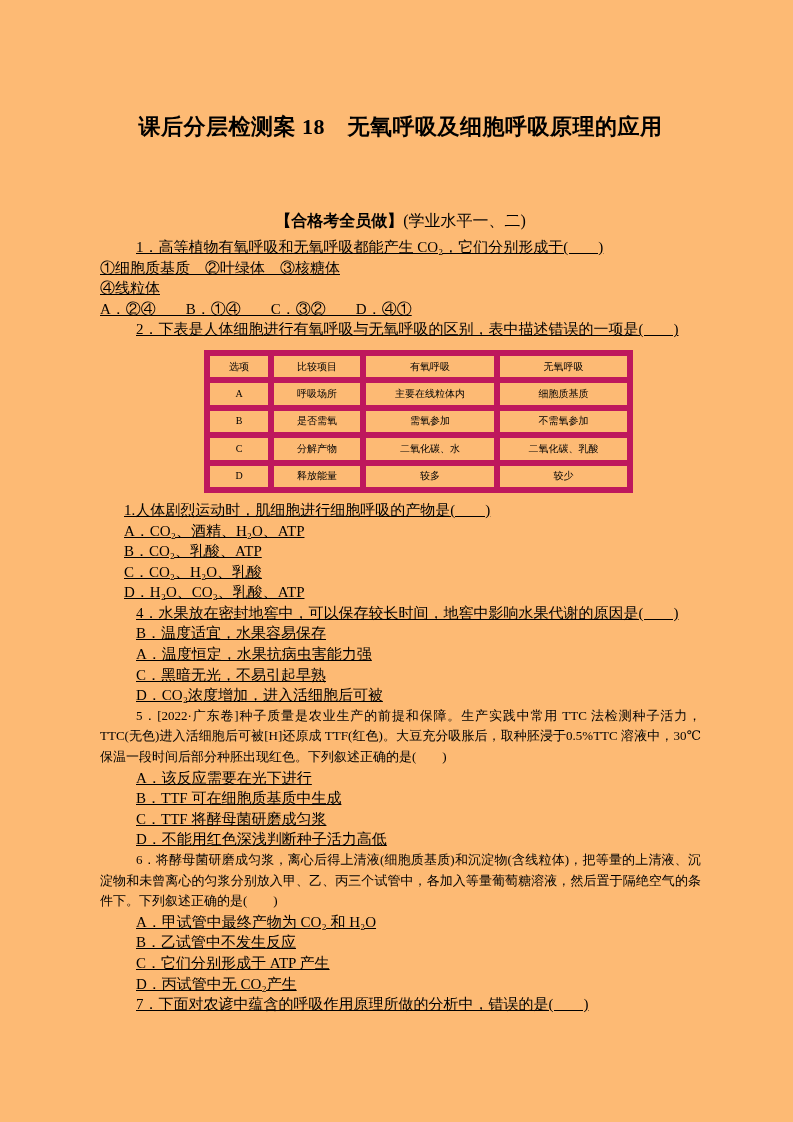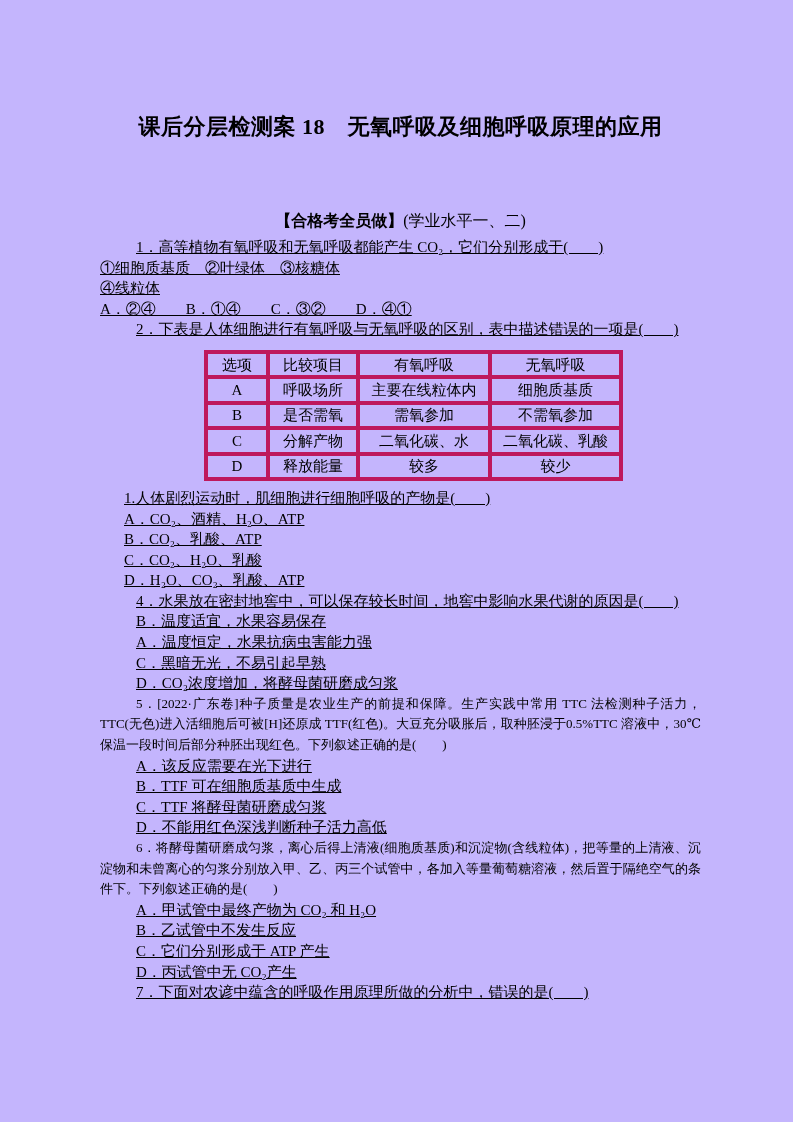--- a/index.html
+++ b/index.html
@@ -5,21 +5,21 @@
   html, body { margin: 0; padding: 0; }
   body {
     width: 793px; height: 1122px;
     background: #ffffff;
     font-family: "Liberation Serif", "DejaVu Serif", serif;
     color: #000000;
   }
   .page {
     position: relative;
     width: 793px; height: 1122px;
-    background: #c4b5fd;
+    background: #fdba74;
     overflow: hidden;
   }
   .content {
     position: absolute;
     left: 100px; top: 112px;
     width: 601px;
   }
   .doc-title {
     margin: 0;
     font-size: 22px;
@@ -54,26 +54,26 @@
   }
   .indent2  { text-indent: 36px; }
   .indent15 { text-indent: 24px; }
   .flush    { text-indent: 0; }
   table.cmp-table {
     border-collapse: collapse;
     margin: 10px 0 7px 104px;
     table-layout: fixed;
   }
   table.cmp-table td {
-    border: 4px solid #be185d;
+    border: 6px solid #be185d;
     height: 21.4px;
     padding: 0 2px;
     text-align: center;
     vertical-align: middle;
-    font-size: 15px;
+    font-size: 10px;
     line-height: 18px;
     overflow: hidden;
   }
   .col-0 { width: 54px; }
   .col-1 { width: 82px; }
   .col-2 { width: 124px; }
   .col-3 { width: 123px; }
 </style>
 </head>
 <body>
@@ -132,21 +132,21 @@
       <p class="line indent15">1.人体剧烈运动时，肌细胞进行细胞呼吸的产物是(　　)</p>
       <p class="line indent15">A．CO₂、酒精、H₂O、ATP</p>
       <p class="line indent15">B．CO₂、乳酸、ATP</p>
       <p class="line indent15">C．CO₂、H₂O、乳酸</p>
       <p class="line indent15">D．H₂O、CO₂、乳酸、ATP</p>
 
       <p class="line indent2">4．水果放在密封地窖中，可以保存较长时间，地窖中影响水果代谢的原因是(　　)</p>
       <p class="line indent2">B．温度适宜，水果容易保存</p>
       <p class="line indent2">A．温度恒定，水果抗病虫害能力强</p>
       <p class="line indent2">C．黑暗无光，不易引起早熟</p>
-      <p class="line indent2">D．CO₂浓度增加，将酵母菌研磨成匀浆</p>
+      <p class="line indent2">D．CO₂浓度增加，进入活细胞后可被</p>
 
       <p class="para indent2">5．[2022·广东卷]种子质量是农业生产的前提和保障。生产实践中常用 TTC 法检测种子活力，TTC(无色)进入活细胞后可被[H]还原成 TTF(红色)。大豆充分吸胀后，取种胚浸于0.5%TTC 溶液中，30℃保温一段时间后部分种胚出现红色。下列叙述正确的是(　　)</p>
       <p class="line indent2">A．该反应需要在光下进行</p>
       <p class="line indent2">B．TTF 可在细胞质基质中生成</p>
       <p class="line indent2">C．TTF 将酵母菌研磨成匀浆</p>
       <p class="line indent2">D．不能用红色深浅判断种子活力高低</p>
 
       <p class="para indent2">6．将酵母菌研磨成匀浆，离心后得上清液(细胞质基质)和沉淀物(含线粒体)，把等量的上清液、沉淀物和未曾离心的匀浆分别放入甲、乙、丙三个试管中，各加入等量葡萄糖溶液，然后置于隔绝空气的条件下。下列叙述正确的是(　　)</p>
       <p class="line indent2">A．甲试管中最终产物为 CO₂ 和 H₂O</p>
       <p class="line indent2">B．乙试管中不发生反应</p>

